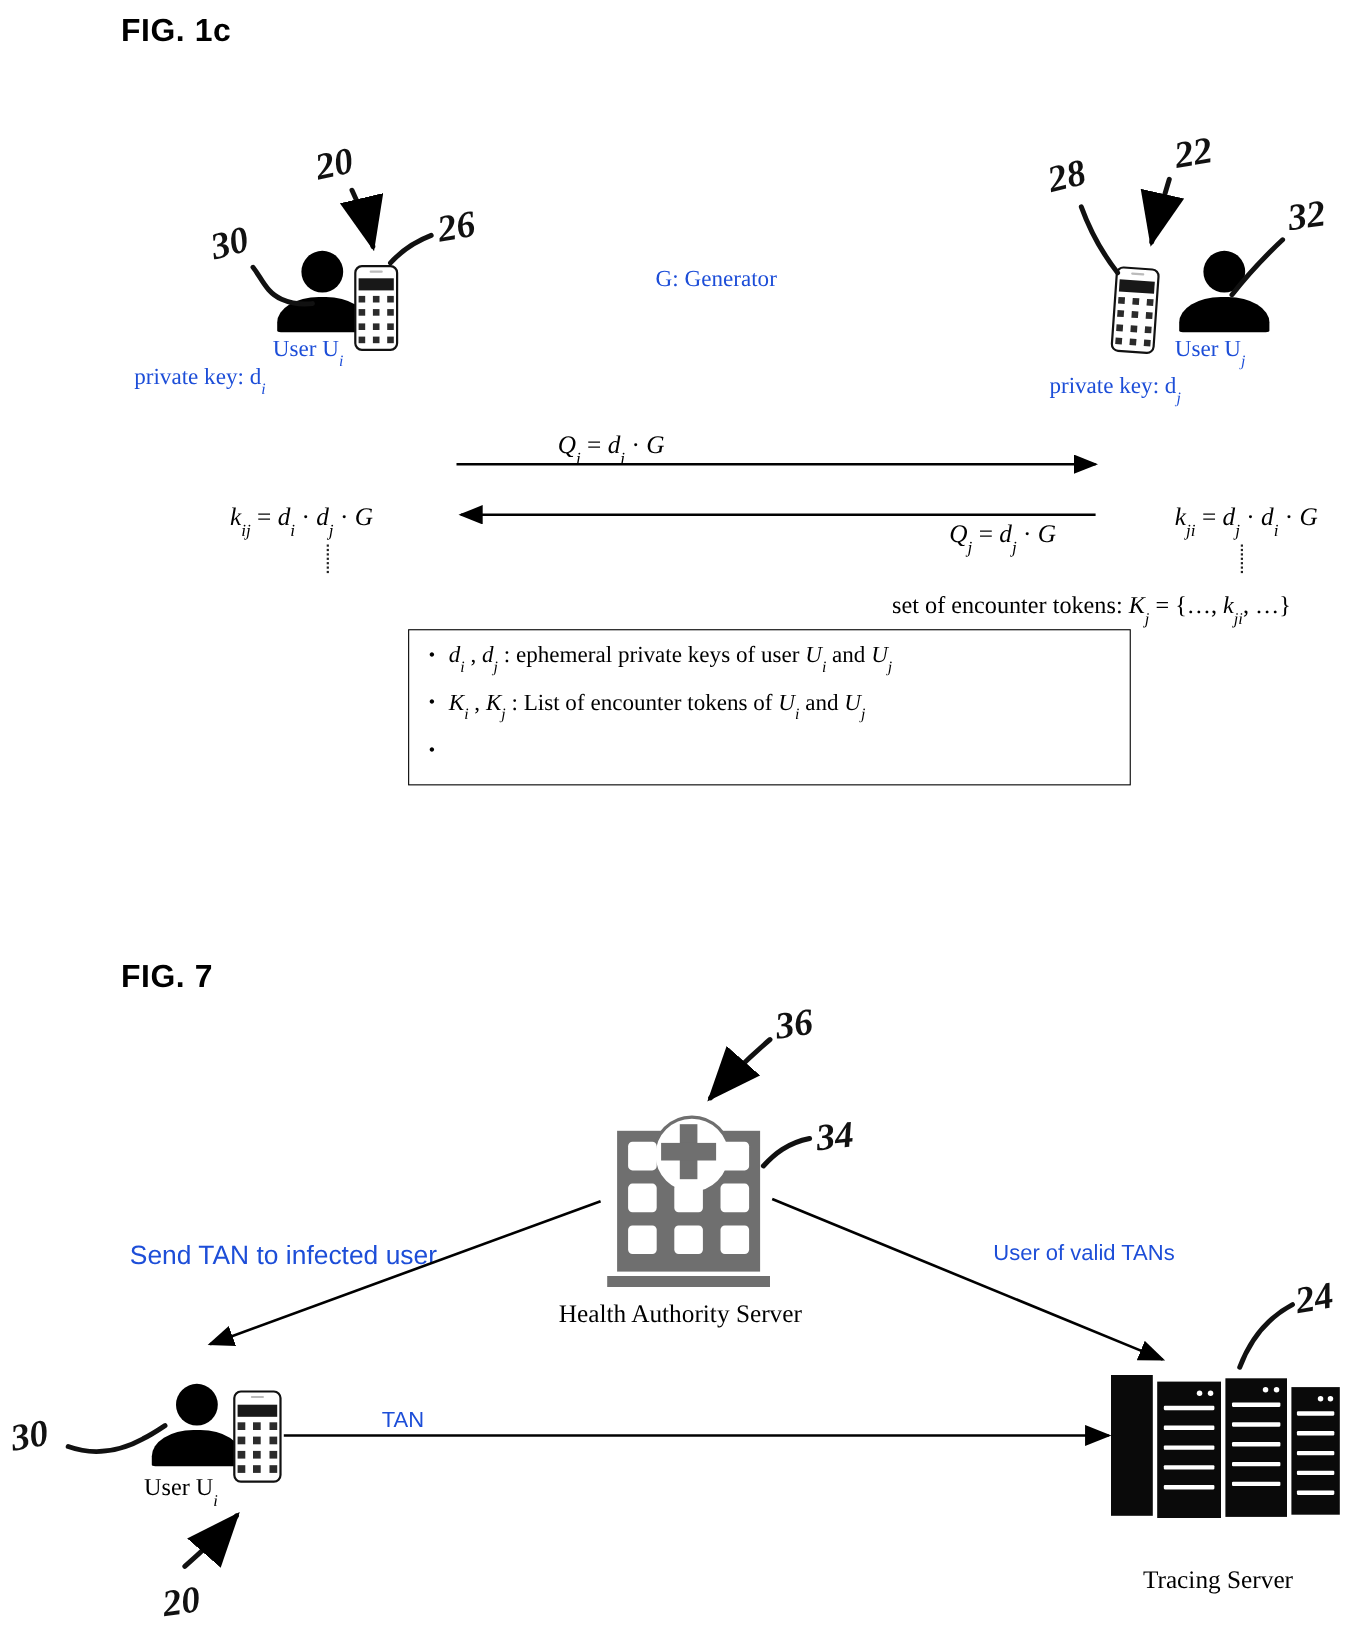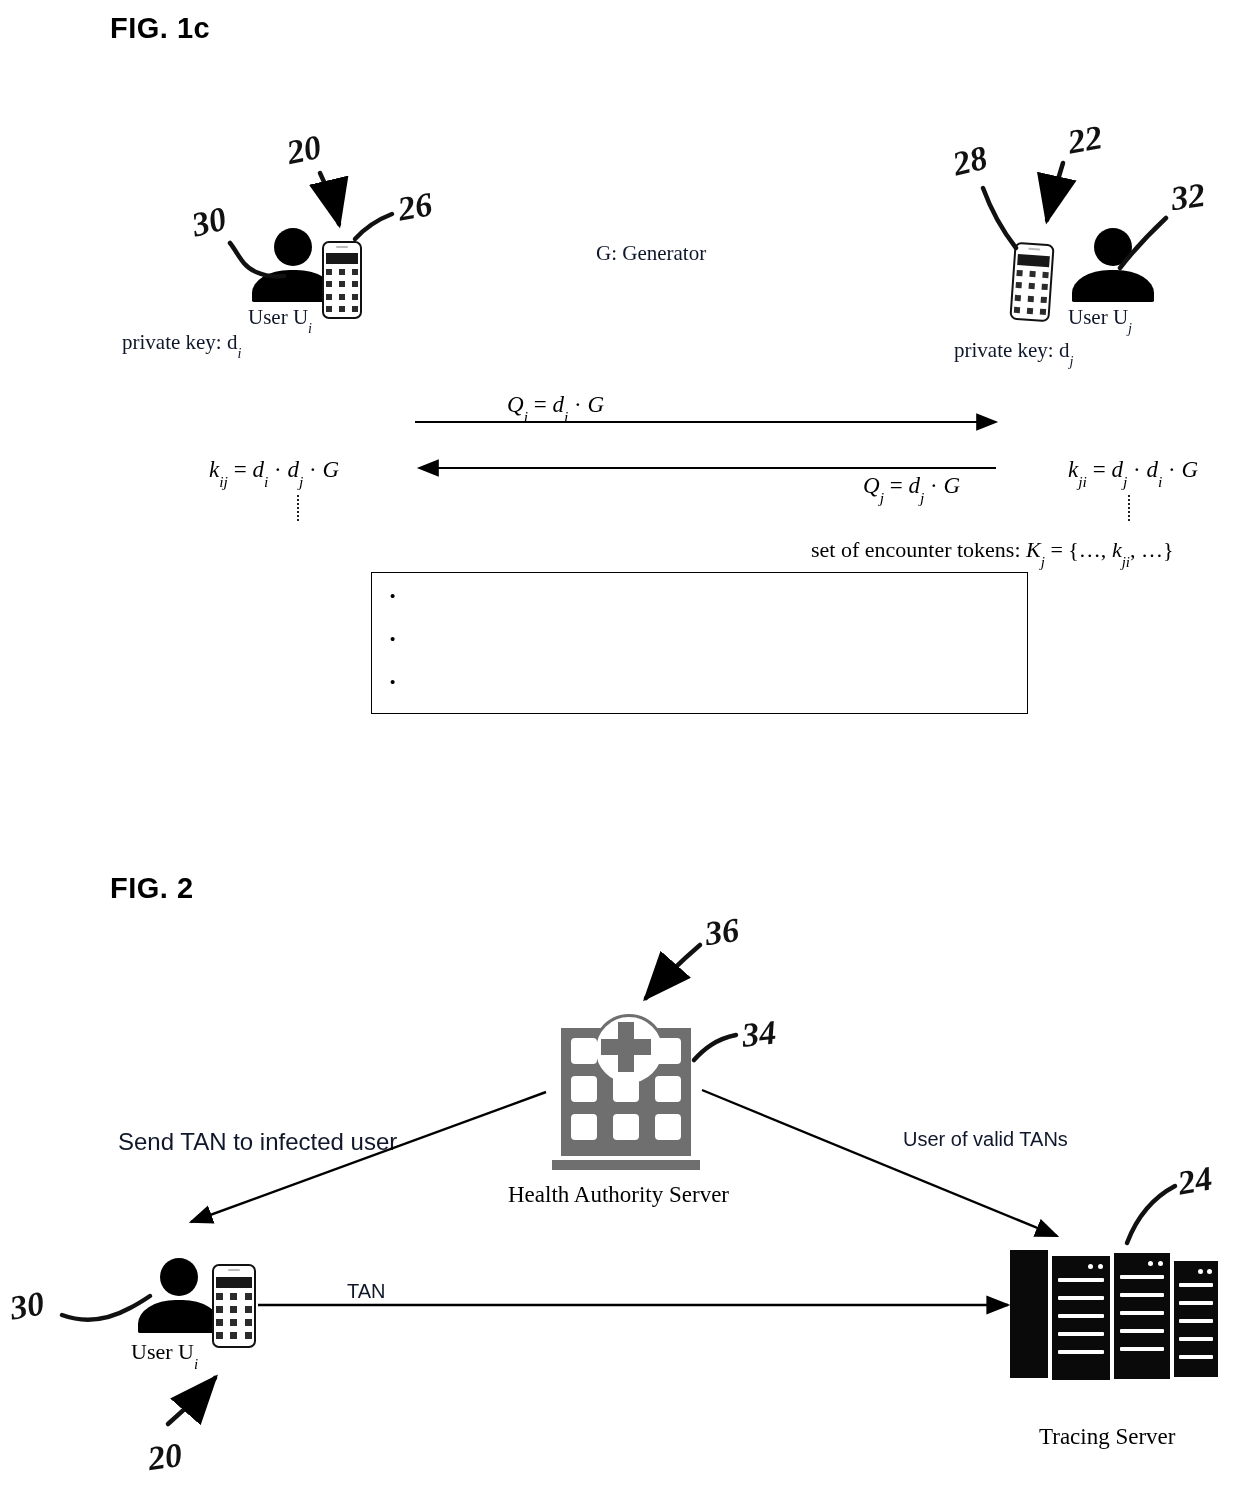--- a/index.html
+++ b/index.html
@@ -4,21 +4,21 @@
 <style>
   html,body{margin:0;padding:0;background:#fff;}
   body{
     width:1240px;height:1489px;position:relative;overflow:hidden;
     font-family:"Liberation Sans", sans-serif;color:#000;
   }
   .fig-title{
     position:absolute;font-family:"Liberation Sans",sans-serif;
     font-weight:bold;font-size:29px;letter-spacing:0.5px;color:#000;
   }
-  .lbl{position:absolute;font-family:"Liberation Sans",sans-serif;font-size:19px;color:#0f172a;white-space:nowrap;}
+  .lbl{position:absolute;font-family:"Liberation Sans",sans-serif;font-size:19px;color:#1d4ed8;white-space:nowrap;}
   .lbl-serif{position:absolute;font-family:"Liberation Serif",serif;font-size:21px;color:#000;white-space:nowrap;}
   .math{position:absolute;font-family:"Liberation Serif",serif;font-size:23px;color:#000;white-space:nowrap;}
   .math i{font-style:italic;}
   sub{font-size:0.68em;font-style:italic;line-height:0;position:relative;bottom:-0.28em;}
   .hand{
     position:absolute;font-family:"Liberation Serif",serif;
     font-weight:bold;font-style:italic;font-size:34px;color:#111;
     white-space:nowrap;transform:rotate(-8deg);
   }
   svg{position:absolute;left:0;top:0;overflow:visible;}
@@ -141,27 +141,29 @@
 <div class="math" style="left:209px;top:457px;"><i><i>k</i></i><sub>ij</sub> = <i><i>d</i></i><sub>i</sub> · <i><i>d</i></i><sub>j</sub> · <i>G</i></div>
 <div class="math" style="left:1068px;top:457px;"><i><i>k</i></i><sub>ji</sub> = <i><i>d</i></i><sub>j</sub> · <i><i>d</i></i><sub>i</sub> · <i>G</i></div>
 
 <div class="dotline" style="left:297px;top:495px;height:26px;"></div>
 <div class="dotline" style="left:1128px;top:495px;height:26px;"></div>
 
 <div class="math" style="left:811px;top:537px;font-size:22px;">set of encounter tokens: <i><i>K</i></i><sub>j</sub> = {…, <i><i>k</i></i><sub>ji</sub>, …}</div>
 
 <div class="legend-box" style="left:371px;top:572px;width:655px;height:140px;">
   <div class="bullet" style="left:18px;top:14px;">•</div>
+  <div class="legend-row" style="left:36px;top:10px;"><i><i>d</i></i><sub>i</sub> , <i><i>d</i></i><sub>j</sub> : ephemeral private keys of user <i><i>U</i></i><sub>i</sub> and <i><i>U</i></i><sub>j</sub></div>
 
   <div class="bullet" style="left:18px;top:57px;">•</div>
+  <div class="legend-row" style="left:36px;top:53px;"><i><i>K</i></i><sub>i</sub> , <i><i>K</i></i><sub>j</sub> : List of encounter tokens of <i><i>U</i></i><sub>i</sub> and <i><i>U</i></i><sub>j</sub></div>
 
   <div class="bullet" style="left:18px;top:100px;">•</div>
 </div>
 
-<div class="fig-title" style="left:110px;top:872px;">FIG. 2</div>
+<div class="fig-title" style="left:110px;top:872px;">FIG. 7</div>
 
 <div class="hand" style="left:705px;top:913px;transform:rotate(-8deg);">36</div>
 <div class="hand" style="left:742px;top:1015px;transform:rotate(-6deg);">34</div>
 <div class="hand" style="left:1178px;top:1162px;transform:rotate(-10deg);">24</div>
 <div class="hand" style="left:10px;top:1287px;transform:rotate(-10deg);">30</div>
 <div class="hand" style="left:148px;top:1438px;transform:rotate(-8deg);">20</div>
 
 <div class="hosp" style="left:561px;top:1020px;width:130px;height:152px;">
   <div class="blk" style="left:0px;top:8px;width:130px;height:128px;"></div>
   <div class="circle" style="left:32px;top:-6px;width:66px;height:66px;"></div>

